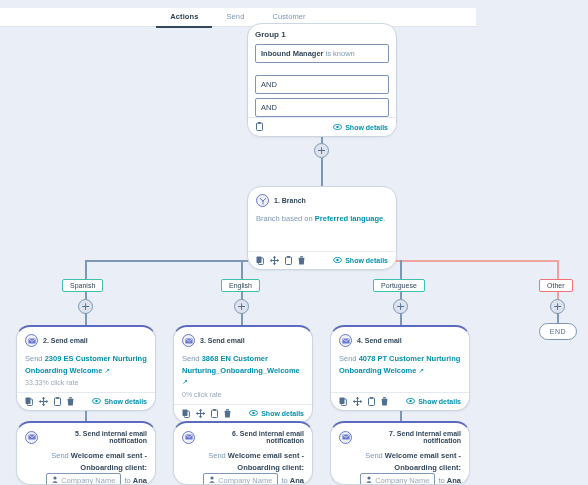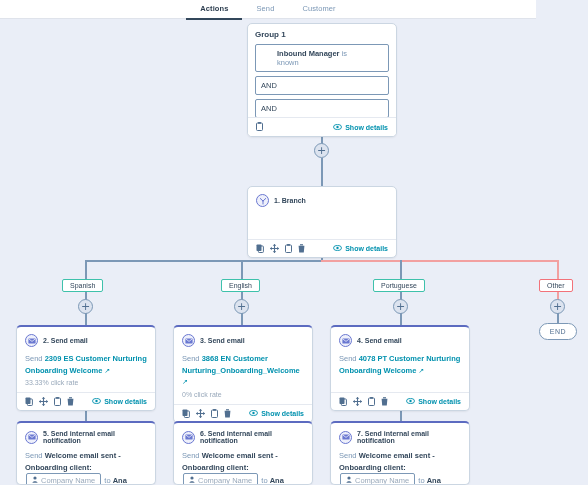--- a/index.html
+++ b/index.html
@@ -8,21 +8,21 @@
     background: #eaeef7;
     font-family: "Liberation Sans", sans-serif;
     font-size: 8px;
     color: #33475b;
     overflow: hidden;
     position: relative;
   }
 
   
   .tabbar {
-    position: absolute; top: 0; left: 0; width: 536px; height: 19px;
+    position: absolute; top: 8px; left: 0; width: 476px; height: 19px;
     background: #ffffff;
     border-bottom: 1px solid #dfe3eb;
     display: flex; align-items: flex-start; justify-content: center;
     gap: 0px;
   }
   .tab {
     font-size: 7.5px; color: #7c98b6; letter-spacing: .1px;
     padding: 4px 14px 5px 14px; white-space: nowrap; cursor: pointer;
   }
   .tab.active { color: #2d3e50; font-weight: bold; border-bottom: 2px solid #33475b; }
@@ -39,21 +39,21 @@
     position: absolute; width: 15px; height: 15px; border-radius: 50%;
     background: #dce3ef; border: 1.2px solid #7c98b6;
     display: flex; align-items: center; justify-content: center;
     color: #516f90; font-size: 11px; line-height: 1; cursor: pointer;
     font-family: "DejaVu Sans", sans-serif;
   }
 
   
   .card {
     position: absolute; background: #ffffff;
-    border: 1px solid #cbd6e2; border-radius: 5px;
+    border: 1px solid #cbd6e2; border-radius: 14px;
     box-shadow: 0 1px 2px rgba(0,0,0,.06);
   }
   .card.toprule { border-top: 2.5px solid #5c6bc0; }
   .card-body { padding: 7px 8px 6px 8px; }
   .card-head { display: flex; align-items: center; gap: 5px; margin-bottom: 6px; }
   .badge {
     width: 13px; height: 13px; border-radius: 50%;
     border: 1.4px solid #6a78d1; background: #eef0fb;
     display: flex; align-items: center; justify-content: center; flex: none;
   }
@@ -76,21 +76,21 @@
     color: #0091ae; font-size: 7px; font-weight: bold; cursor: pointer;
   }
 
   
   #group-card { left: 247px; top: 4px; width: 150px; height: 114px; overflow: hidden; }
   .group-inner { padding: 6px 7px 0 7px; height: 94px; overflow: hidden; }
   .group-title { font-size: 8px; font-weight: bold; color: #33475b; margin-bottom: 5px; }
   .cond {
     border: 1px solid #7c98b6; border-radius: 2px;
     background: #fff; font-size: 7.5px; color: #7c98b6;
-    padding: 4px 21px; margin-bottom: 4px; line-height: 1.2;
+    padding: 4px 5px; margin-bottom: 12px; line-height: 1.2;
   }
   .cond b { color: #33475b; font-weight: bold; }
   .cond-group { border: 1px solid #7c98b6; border-radius: 2px; margin-bottom: 4px; }
   .cond-group .row { padding: 4px 5px; font-size: 7.5px; color: #7c98b6; line-height: 1.2; }
   .cond-group .row.sep { border-top: 1px solid #cbd6e2; }
   .cond-group .row b { color: #33475b; font-weight: bold; }
   .cond-group .row.andlbl { color: #33475b; font-weight: normal; }
   .group-foot {
     position: absolute; bottom: 0; left: 0; right: 0; height: 19px;
     background: #fff; border-top: 1px solid #e5e9f0;
@@ -117,21 +117,21 @@
     font-size: 7px; color: #516f90; letter-spacing: .5px;
   }
 
   
   .chip {
     display: inline-flex; align-items: center; gap: 3px;
     border: 1px solid #7c98b6; border-radius: 2px; background: #fff;
     padding: 1px 5px; margin: 0 1px; color: #99a9bb; font-size: 7.5px;
     vertical-align: middle;
   }
-  .colbottom { overflow: hidden; }
+  .colbottom { overflow: hidden; text-align: right; }
 </style>
 </head>
 <body>
 
 <div class="tabbar">
   <div class="tab active">Actions</div>
   <div class="tab">Send</div>
   <div class="tab">Customer</div>
 </div>
 
@@ -218,20 +218,24 @@
 
   <div class="card" id="branch-card">
     <div class="card-body">
       <div class="card-head">
         <span class="badge">
           <svg width="8" height="8" viewBox="0 0 8 8">
               <path d="M4 7 V4 M4 4 L1.3 1.5 M4 4 L6.7 1.5" stroke="#6a78d1" stroke-width="1" fill="none" stroke-linecap="round"></path>
             </svg>
         </span>
         <span class="card-title">1. Branch</span>
+      </div>
+      <div class="desc">
+        <span>Branch based on</span>
+        <b>Preferred language</b><span>.</span>
       </div>
       <div style="height:20px;"></div>
     </div>
     <div class="card-foot">
       <span class="tools">
         <span>
             <svg width="8" height="9" viewBox="0 0 8 9">
               <rect x="0.5" y="0.5" width="5" height="6.5" rx="0.8" fill="#516f90"></rect>
               <rect x="2.4" y="2" width="5" height="6.5" rx="0.8" fill="none" stroke="#516f90" stroke-width="1"></rect>
             </svg>

